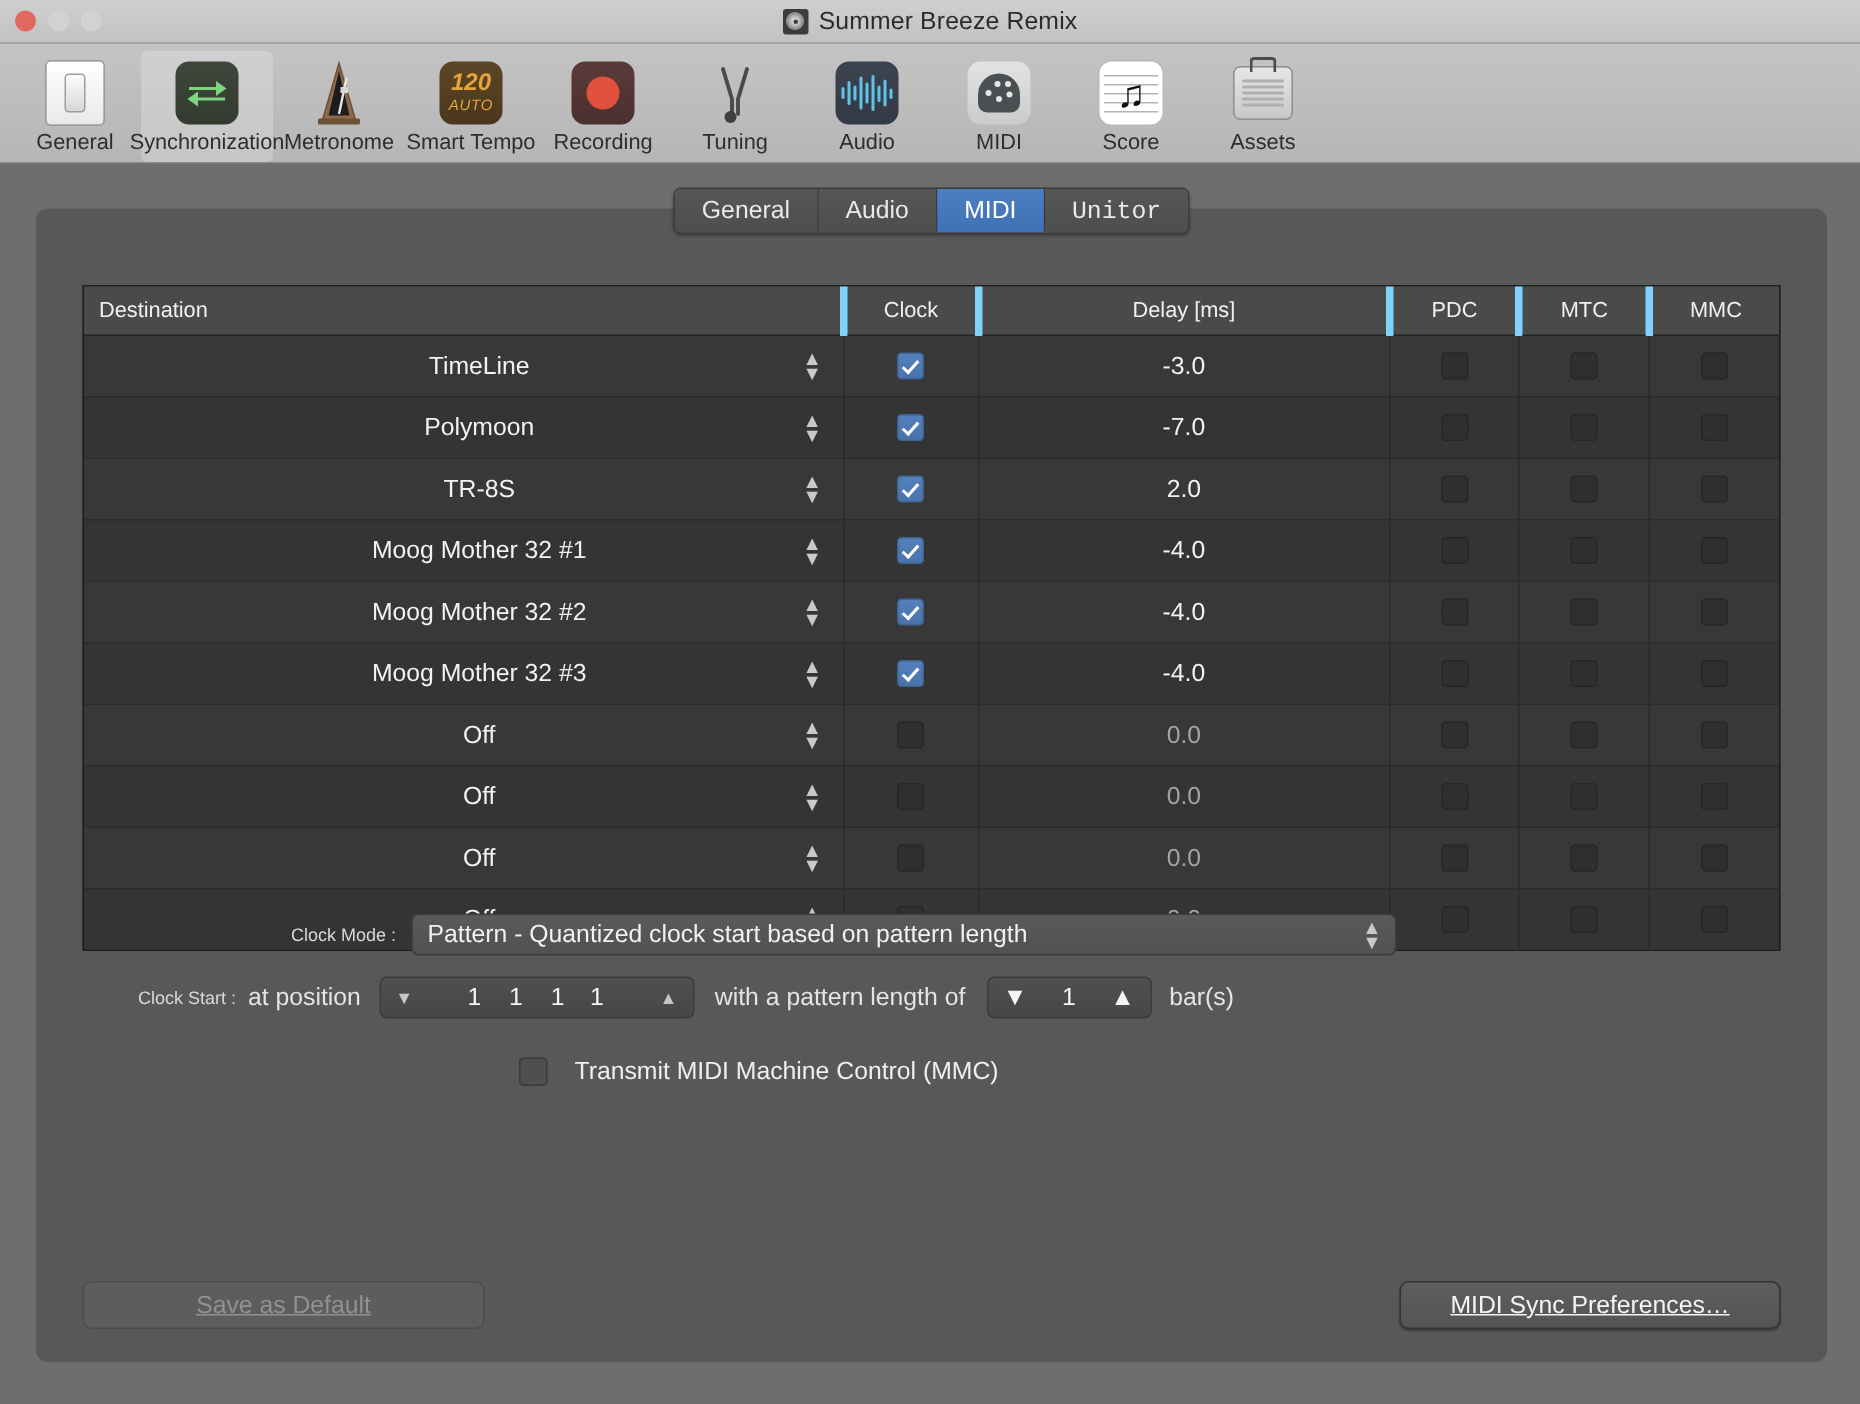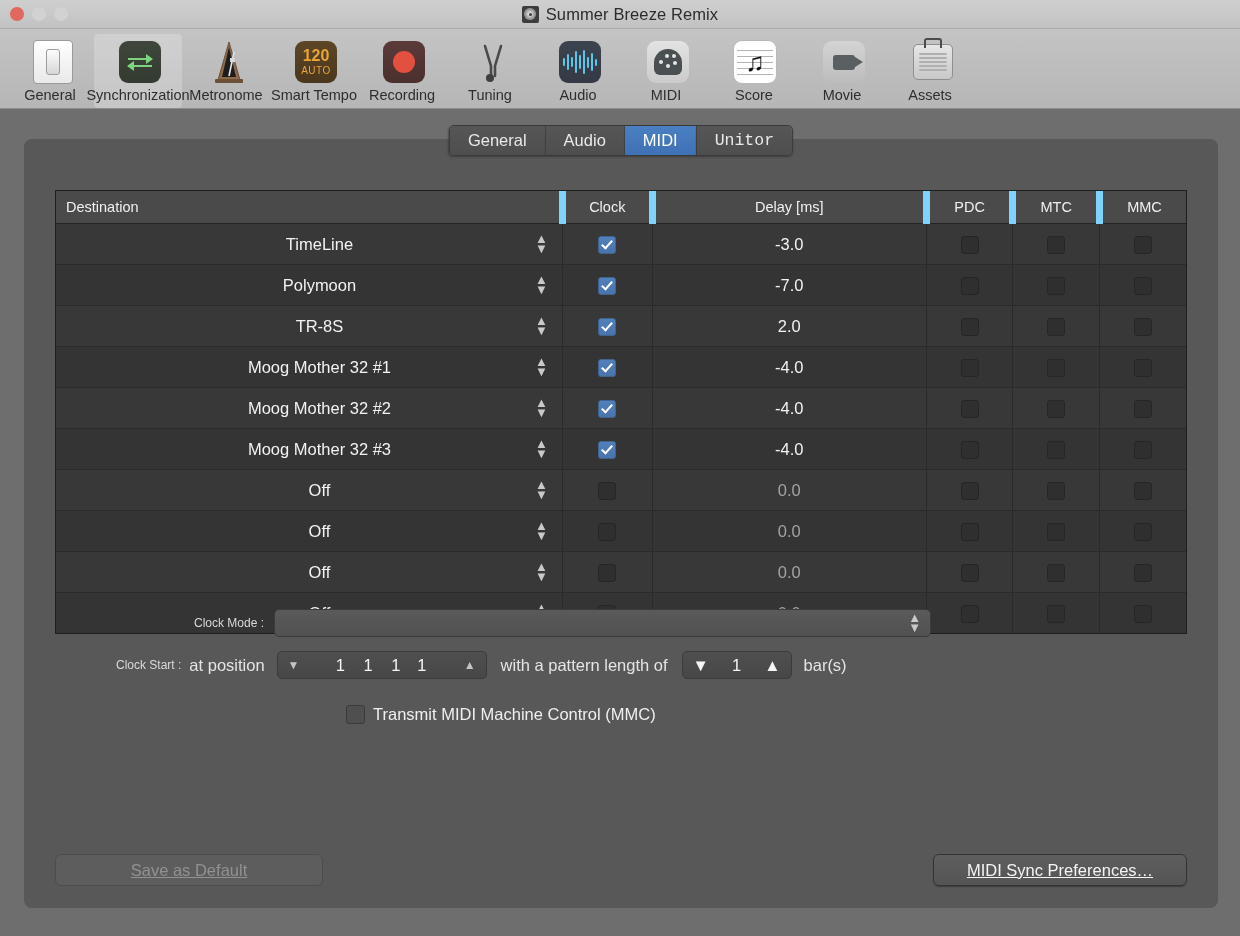--- a/index.html
+++ b/index.html
@@ -67,22 +67,23 @@
   }
   .tb-item {
     width: 88px; height: 74px;
     display: flex; flex-direction: column; align-items: center;
     padding-top: 5px; box-sizing: border-box;
     border-radius: 4px;
   }
   .tb-item.selected { background: rgba(255,255,255,0.22); }
   .tb-icon {
     width: 46px; height: 46px;
-    display: flex; align-items: center; justify-content: flex-end;
+    display: flex; align-items: center; justify-content: center;
     position: relative;
+    font-style: italic;
   }
   .tb-label {
     margin-top: 2px; font-size: 14.5px; color: #2e2e2e; white-space: nowrap;
   }
   
   .ic-general {
     width: 38px; height: 42px; border-radius: 4px;
     background: linear-gradient(180deg,#ffffff,#e9e9e9);
     border: 1px solid #9a9a9a;
     display:flex; align-items:center; justify-content:center;
@@ -211,21 +212,21 @@
     position: absolute; left: 31px; right: 31px; top: 51px;
     border: 1px solid #1e1e1e;
     background: #333333;
   }
   table.dest { width: 100%; border-collapse: collapse; table-layout: fixed; }
   table.dest th {
     background: #4a4a4a;
     color: #f0f0f0;
     font-size: 14.5px; font-weight: normal;
     height: 30px;
-    border-right: 7px solid #7dd3fc;
+    border-right: 5px solid #7dd3fc;
     border-bottom: 1px solid #242424;
     text-align: center;
   }
   table.dest th.dest-col { text-align: left; padding-left: 10px; }
   table.dest th:last-child { border-right: none; }
   table.dest td {
     height: 38px;
     border-bottom: 1px solid #2b2b2b;
     border-right: 1px solid #2a2a2a;
     font-size: 16.5px;
@@ -266,21 +267,21 @@
     transform: rotate(42deg);
   }
 
   
   .ctl-rows { position: absolute; left: 0; right: 0; top: 470px; }
   .row {
     display: flex; align-items: center;
     margin-bottom: 14px;
   }
   .row.clockmode { padding-left: 170px; }
-  .row.clockstart { padding-left: 92px; text-align: center; }
+  .row.clockstart { padding-left: 68px; text-align: center; }
   .lbl { font-size: 12px; color: #d9d9d9; white-space: nowrap; }
   .select-box {
     margin-left: 10px;
     height: 28px; width: 657px;
     background: linear-gradient(180deg,#5a5a5a,#515151);
     border: 1px solid #3b3b3b; border-radius: 5px;
     display: flex; align-items: center;
     padding: 0 10px; box-sizing: border-box;
     color: #f1f1f1; font-size: 16.5px;
     position: relative;
@@ -304,21 +305,21 @@
     background: linear-gradient(180deg,#4f4f4f,#474747);
     border: 1px solid #3b3b3b; border-radius: 5px;
     display: flex; align-items: center; justify-content: space-between;
     padding: 0 10px; box-sizing: border-box;
     color: #f5f5f5; font-size: 16.5px;
   }
   .mid-lbl { margin-left: 14px; font-size: 16.5px; color: #e4e4e4; white-space: nowrap; }
   .bars-lbl { margin-left: 12px; font-size: 16.5px; color: #e4e4e4; }
 
   .cbrow {
-    display: flex; align-items: center; gap: 8px;
+    display: flex; align-items: center; gap: 18px;
     padding-left: 322px; margin-bottom: 8px;
   }
   .cbrow .box {
     width: 17px; height: 17px; border-radius: 3px;
     background: #4f4f4f; border: 1px solid #3a3a3a;
   }
   .cbrow .txt { font-size: 16.5px; color: #efefef; }
 
   
   .footer {
@@ -469,28 +470,20 @@
           <div class="staff" style="top:15px"></div>
           <div class="staff" style="top:21px"></div>
           <div class="staff" style="top:27px"></div>
           <div class="staff" style="top:33px"></div>
           <div class="note">♫</div>
         </div>
       </div>
       <div class="tb-label">Score</div>
     </div>
 
-    <div class="tb-item">
-      <div class="tb-icon">
-        <div class="ic-movie">
-            <div class="cam"></div>
-          </div>
-      </div>
-      <div class="tb-label">Movie</div>
-    </div>
 
     <div class="tb-item">
       <div class="tb-icon">
         <div class="ic-assets">
           <div class="handle"></div>
           <div class="ln"></div>
             <div class="ln"></div>
             <div class="ln"></div>
           <div class="ln"></div>
             <div class="ln"></div>
@@ -644,20 +637,21 @@
               </tr>
             </tbody>
         </table>
       </div>
 
       <div class="ctl-rows">
 
         <div class="row clockmode">
           <div class="lbl">Clock Mode :</div>
           <div class="select-box">
+            <span>Pattern - Quantized clock start based on pattern length</span>
             <span class="stepper">
                 <span>▲</span>
                 <span>▼</span>
               </span>
           </div>
         </div>
 
         <div class="row clockstart">
           <div class="lbl">Clock Start :</div>
           <div class="mid-lbl" style="margin-left:8px">at position</div>

